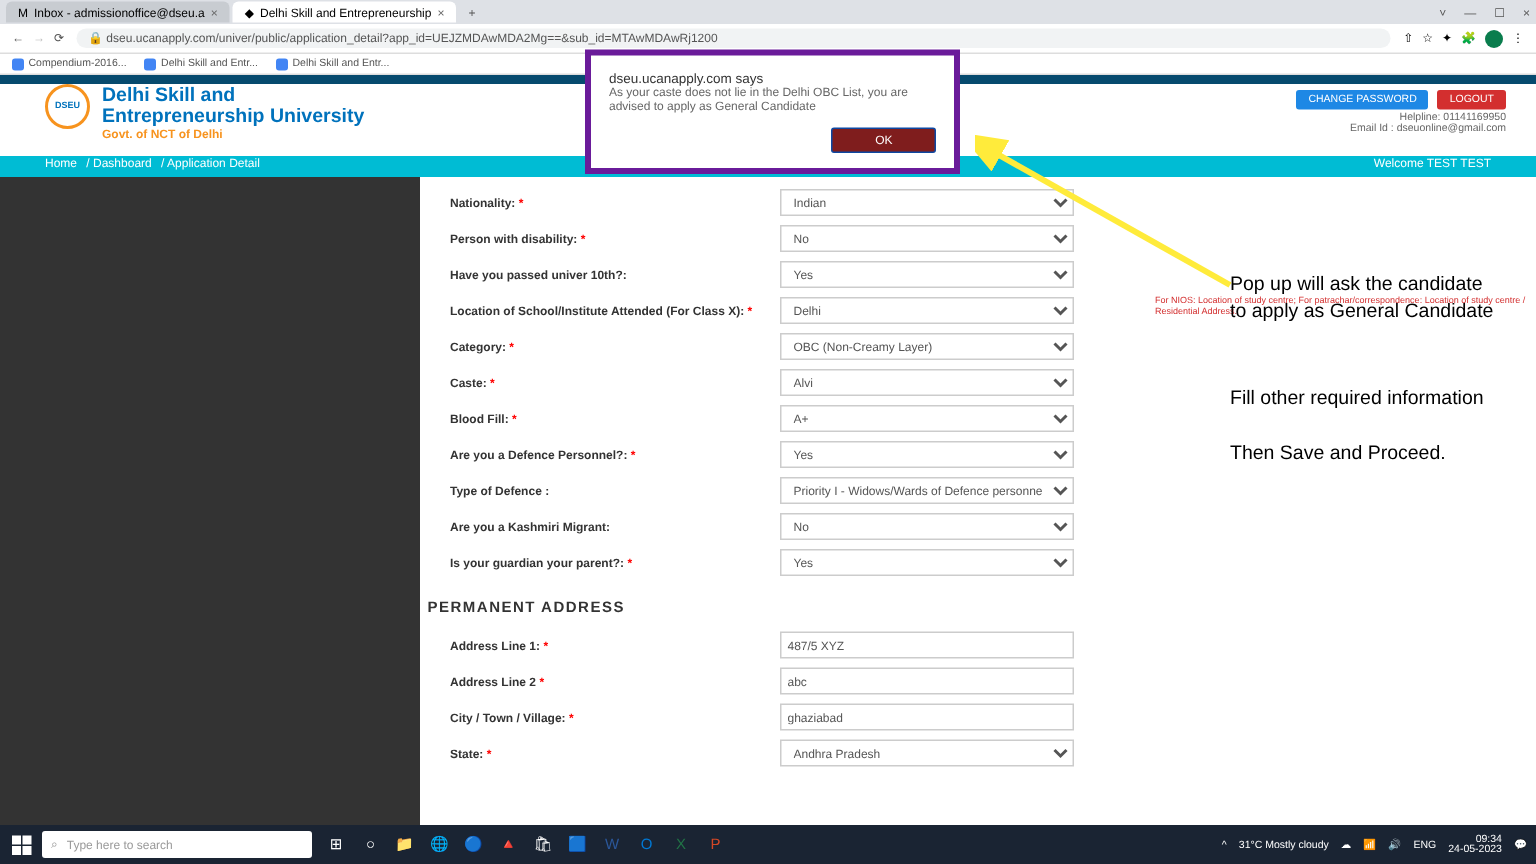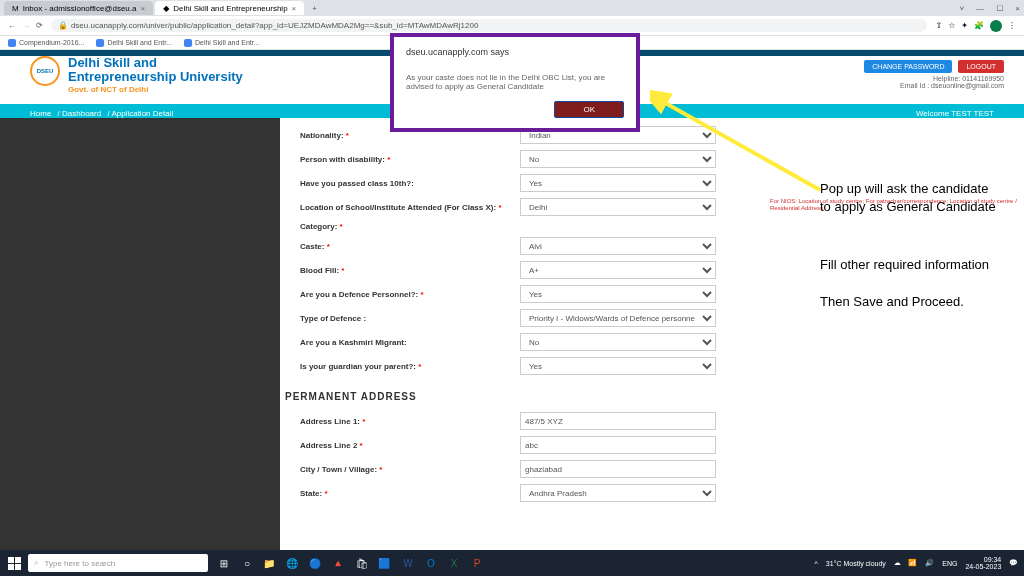--- a/index.html
+++ b/index.html
@@ -18,36 +18,36 @@
 .bm{display:flex;align-items:center;gap:3px}
 .bm-icon{width:8px;height:8px;background:#4285f4;border-radius:2px}
 .banner{background:#064a6e;height:6px}
 .hdr{background:#fff;height:48px;display:flex;padding:0 30px;position:relative}
 .logo{width:30px;height:30px;border:2px solid #f7931e;border-radius:50%;display:flex;align-items:center;justify-content:center;font-size:6px;color:#0072bc;font-weight:bold;margin-right:8px}
 .uni-name{color:#0072bc;font-weight:bold;font-size:13px;line-height:1.1}
 .govt{color:#f7931e;font-size:8px;font-weight:bold}
 .hdr-right{position:absolute;right:20px;top:4px;text-align:right;font-size:7px;color:#666}
 .btn-pwd{background:#1e88e5;color:#fff;padding:3px 8px;font-size:7px;border:none;border-radius:2px;margin-right:4px}
 .btn-logout{background:#d32f2f;color:#fff;padding:3px 8px;font-size:7px;border:none;border-radius:2px}
-.nav{background:#00bcd4;height:14px;display:flex;align-items:flex-end;padding:0 30px;font-size:8px;color:#fff;justify-content:space-between}
+.nav{background:#00bcd4;height:14px;display:flex;align-items:flex-start;padding:0 30px;font-size:8px;color:#fff;justify-content:space-between}
 .nav-left span{margin-right:4px}
 .content{display:flex;height:calc(100% - 118px - 26px);background:#f5f5f5}
 .sidebar{width:280px;background:#333}
 .form-area{flex:1;background:#fff;padding:8px 0;overflow:hidden;position:relative}
 .form-row{display:flex;align-items:center;margin-bottom:6px;padding:0 20px}
 .form-row label{width:220px;text-align:left;font-size:8px;font-weight:bold;color:#333;padding-right:8px}
 .req{color:red}
 .form-row select,.form-row input{width:196px;height:18px;border:1px solid #ccc;font-size:8px;padding:0 4px;background:#fff;color:#555}
 .section-hdr{font-family:'Arial Narrow',sans-serif;font-size:10px;font-weight:bold;color:#333;letter-spacing:1px;padding:10px 0 10px 0;margin-left:5px}
 .note-red{font-size:6px;color:#d32f2f;position:absolute;left:490px;top:80px;width:250px;line-height:1.2}
 .annotations{position:absolute;left:820px;top:180px;width:180px;font-size:13px;color:#000;line-height:1.4}
 .anno2{margin-top:40px}
 .anno3{margin-top:18px}
 .modal-box{position:absolute;top:33px;left:390px;width:250px;background:#fff;border:4px solid #6a1b9a;padding:10px 12px;z-index:50;font-size:9px}
-.modal-title{color:#333;margin-bottom:16px}
+.modal-title{color:#333;margin-bottom:0}
 .modal-msg{color:#666;font-size:8px;margin-bottom:10px}
 .modal-ok{background:#7f1d1d;color:#fff;border:1px solid #0d47a1;padding:3px 28px;font-size:8px;float:right;border-radius:2px}
 .arrow{position:absolute;top:90px;left:650px;z-index:40}
 .taskbar{position:absolute;bottom:0;left:0;right:0;height:26px;background:#1a2433;display:flex;align-items:center;padding:0 6px;color:#fff;font-size:8px}
 .tb-start{width:16px;height:16px;display:flex;align-items:center;justify-content:center}
 .tb-search{background:#fff;color:#999;width:180px;height:18px;display:flex;align-items:center;padding:0 6px;border-radius:2px;margin:0 6px;gap:6px}
 .tb-icons{display:flex;gap:3px;align-items:center}
 .tb-icon{width:20px;height:20px;display:flex;align-items:center;justify-content:center;font-size:10px}
 .tb-right{margin-left:auto;display:flex;align-items:center;gap:8px;font-size:7px}
 .tb-time{text-align:right;line-height:1}
@@ -144,30 +144,31 @@
   <div class="form-area">
     <div class="form-row">
         <label><span>Nationality:</span> <span class="req">*</span></label>
         <select><option>Indian</option></select>
       </div>
     <div class="form-row">
         <label><span>Person with disability:</span> <span class="req">*</span></label>
         <select><option>No</option></select>
       </div>
     <div class="form-row">
-        <label><span>Have you passed class 10th?:</span></label>
+        <label><span>Have you passed univer 10th?:</span></label>
         <select><option>Yes</option></select>
       </div>
     <div class="form-row">
         <label><span>Location of School/Institute Attended (For Class X):</span> <span class="req">*</span></label>
         <select><option>Delhi</option></select>
       </div>
     <div class="note-red">For NIOS: Location of study centre; For patrachar/correspondence: Location of study centre / Residential Address.</div>
     <div class="form-row">
         <label><span>Category:</span> <span class="req">*</span></label>
+        <select><option>OBC (Non-Creamy Layer)</option></select>
       </div>
     <div class="form-row">
         <label><span>Caste:</span> <span class="req">*</span></label>
         <select><option>Alvi</option></select>
       </div>
     <div class="form-row">
         <label><span>Blood Fill:</span> <span class="req">*</span></label>
         <select><option>A+</option></select>
       </div>
     <div class="form-row">

